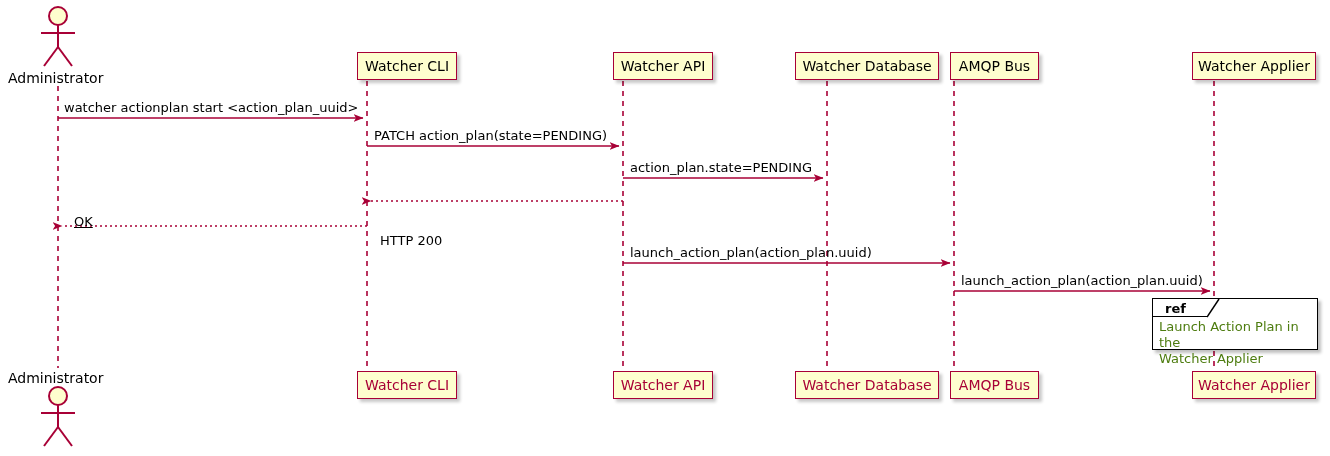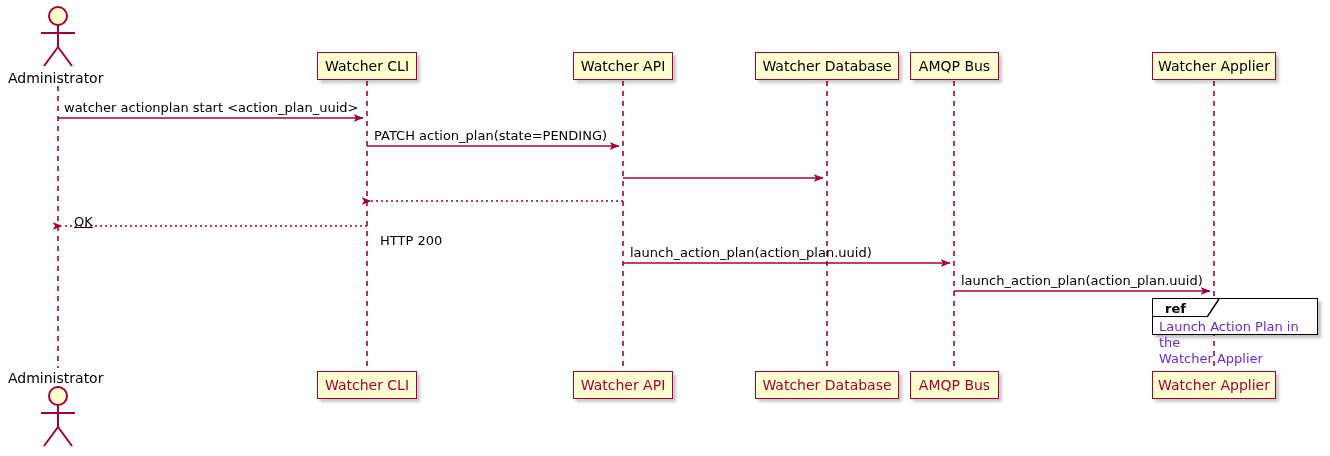--- a/index.html
+++ b/index.html
@@ -33,20 +33,21 @@
     font-size: 14px;
     line-height: 1;
     display: flex;
     align-items: center;
     justify-content: center;
     padding: 0 4px;
     height: 28px;
     box-shadow: 3px 3px 3px rgba(0,0,0,0.22);
     white-space: nowrap;
     font-family: "DejaVu Sans", sans-serif;
+    margin-left: 40px;
   }
   .actor-label {
     position: absolute;
     font-size: 14px;
     color: #000000;
     white-space: nowrap;
     font-family: "DejaVu Sans", sans-serif;
   }
   .msg-label {
     position: absolute;
@@ -75,21 +76,21 @@
     position: absolute;
     font-size: 13px;
     font-weight: bold;
     color: #000000;
     font-family: "DejaVu Sans", sans-serif;
     white-space: nowrap;
   }
   .ref-body {
     position: absolute;
     font-size: 13px;
-    color: #6d28d9;
+    color: #4d7c0f;
     line-height: 16px;
     font-family: "DejaVu Sans", sans-serif;
     white-space: pre-line;
   }
 </style>
 </head>
 <body>
 
 <div id="diagram">
 
@@ -148,26 +149,27 @@
   <div class="participant-box" style="left:1152px; top:52px; width:124px;">Watcher Applier</div>
 
   <div class="participant-box" style="left:317px; top:371px; width:100px; color:#A80036;">Watcher CLI</div>
   <div class="participant-box" style="left:573px; top:371px; width:100px; color:#A80036;">Watcher API</div>
   <div class="participant-box" style="left:755px; top:371px; width:144px; color:#A80036;">Watcher Database</div>
   <div class="participant-box" style="left:910px; top:371px; width:89px; color:#A80036;">AMQP Bus</div>
   <div class="participant-box" style="left:1152px; top:371px; width:124px; color:#A80036;">Watcher Applier</div>
 
   <div class="msg-label" style="left:374px; top:128px;">PATCH action_plan(state=PENDING)</div>
   <div class="msg-label" style="left:64px; top:100px;">watcher actionplan start &lt;action_plan_uuid&gt;</div>
+  <div class="msg-label" style="left:630px; top:160px;">action_plan.state=PENDING</div>
   <div class="msg-label" style="left:380px; top:188px;margin-top:45px;">HTTP 200</div>
   <div class="msg-label" style="left:74px; top:214px;text-decoration:underline;">OK</div>
   <div class="msg-label" style="left:630px; top:245px;">launch_action_plan(action_plan.uuid)</div>
   <div class="msg-label" style="left:961px; top:273px;">launch_action_plan(action_plan.uuid)</div>
 
-  <div class="ref-box" style="left:1152px; top:298px; width:166px; height:37px;">
+  <div class="ref-box" style="left:1152px; top:298px; width:166px; height:52px;">
     <div class="ref-tab" style="width:55px; height:18px;"></div>
     <svg style="position:absolute; left:54px; top:0px; width:14px; height:19px;" viewBox="0 0 14 19" xmlns="http://www.w3.org/2000/svg">
       <path d="M0,0 L12,0 L0,18" fill="#FFFFFF" stroke="none"></path>
       <path d="M12,0 L0,18" stroke="#000000" stroke-width="1.5" fill="none"></path>
     </svg>
     <div class="ref-tab-label" style="left:12px; top:2px;">ref</div>
     <div class="ref-body" style="left:6px; top:20px; width:158px;">Launch Action Plan in the
 Watcher Applier</div>
   </div>
 

